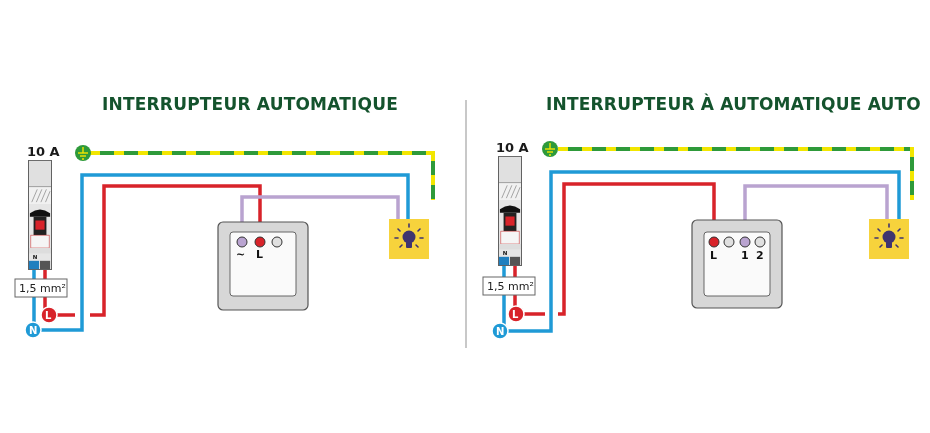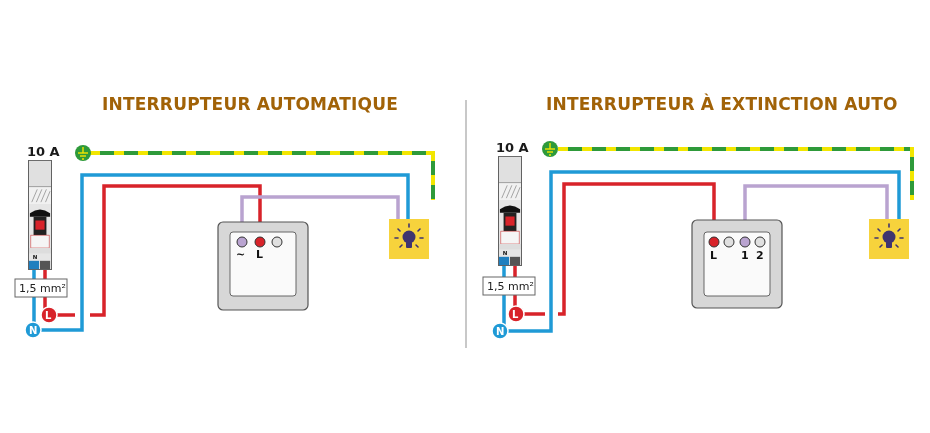--- a/index.html
+++ b/index.html
@@ -1,28 +1,28 @@
 <!DOCTYPE html>
 <html><head>
 <meta charset="utf-8">
 <style>
   html, body { margin:0; padding:0; background:#ffffff; }
   body { width:930px; height:433px; position:relative; overflow:hidden; font-family:"DejaVu Sans", sans-serif; }
-  .title { position:absolute; top:94px; font-family:"DejaVu Sans", sans-serif; font-weight:bold; font-size:17px; color:#a16207; letter-spacing:0.2px; white-space:nowrap; }
+  .title { position:absolute; top:94px; font-family:"DejaVu Sans", sans-serif; font-weight:bold; font-size:17px; color:#14532d; letter-spacing:0.2px; white-space:nowrap; }
   #title-left { left:102px; }
   #title-right { left:546px; }
   .divider { position:absolute; left:465px; top:100px; width:2px; height:248px; background:#c8c8c8; }
   svg { position:absolute; left:0; top:0; }
   .lbl { font-family:"DejaVu Sans", sans-serif; }
 </style>
 </head>
 <body>
 
 <div class="title" id="title-left">INTERRUPTEUR AUTOMATIQUE</div>
-<div class="title" id="title-right">INTERRUPTEUR À EXTINCTION AUTO</div>
+<div class="title" id="title-right">INTERRUPTEUR À AUTOMATIQUE AUTO</div>
 <div class="divider"></div>
 
 <svg width="930" height="433" viewBox="0 0 930 433">
   <defs>
     <symbol id="breaker" viewBox="0 0 26 120">
       <rect x="0.5" y="0.5" width="25" height="119" fill="#e6e6e6" stroke="#555" stroke-width="1"></rect>
       <rect x="1" y="1" width="24" height="28" fill="#e0e0e0"></rect>
       <line x1="1" y1="29" x2="25" y2="29" stroke="#999" stroke-width="1"></line>
       <rect x="1" y="30" width="24" height="18" fill="#f1f1f1"></rect>
       <g stroke="#888" stroke-width="0.8">

